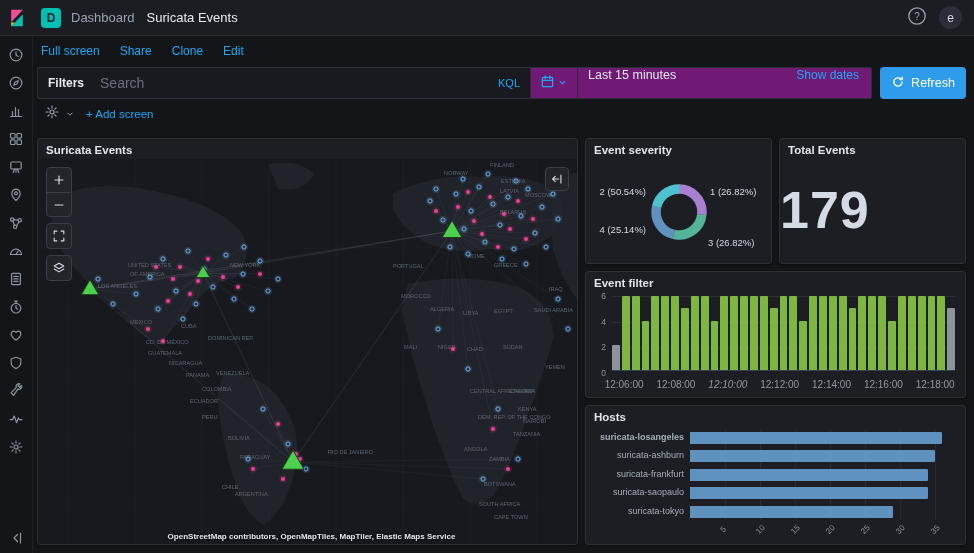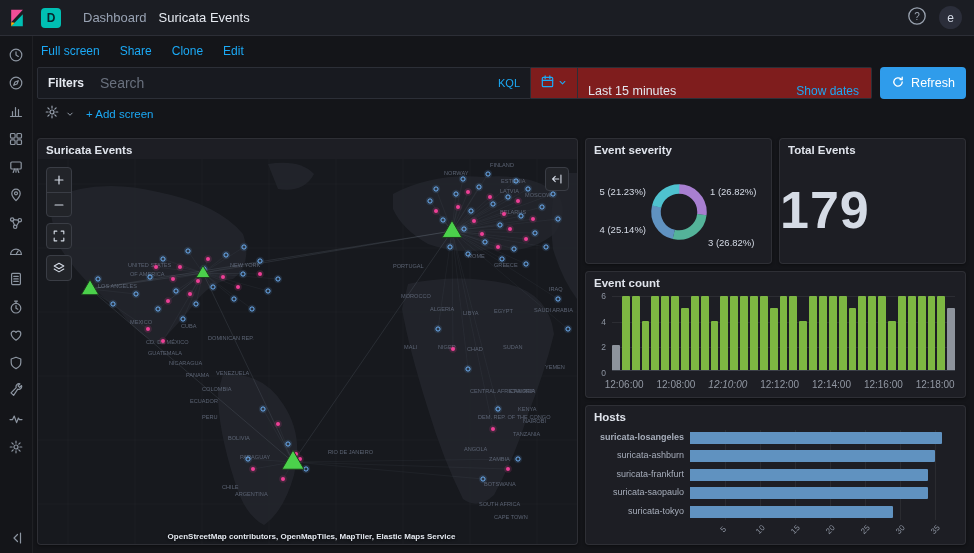--- a/index.html
+++ b/index.html
@@ -10,21 +10,21 @@
   body{background:#0d0e11;font-family:"Liberation Sans",sans-serif;color:#d4dae5;}
   #app{position:relative;width:974px;height:553px;background:var(--page);overflow:hidden;}
   [data-interactable="true"]{cursor:pointer}
 
   
   .topbar{position:absolute;top:0;left:0;right:0;height:36px;background:#1b1d23;
     border-bottom:1px solid #2c2e36;display:flex;align-items:center;z-index:10}
   .logo-box{width:34px;height:35px;display:flex;align-items:center;justify-content:center}
   .badge-d{width:20px;height:20px;border-radius:4px;background:var(--teal);color:#06242b;
     font-weight:700;font-size:12px;display:flex;align-items:center;justify-content:center;margin-left:7px}
-  .crumb-app{color:#98a2b3;font-size:13px;margin-left:22px}
+  .crumb-app{color:#98a2b3;font-size:13px;margin-left:10px}
   .crumb-page{color:#e6eaf1;font-size:13px;margin-left:12px}
   .topbar-right{margin-left:auto;display:flex;align-items:center;gap:11px;padding-right:12px}
   .avatar{width:23px;height:23px;border-radius:50%;background:#2b2e3a;color:#d4dae5;
     font-size:12px;display:flex;align-items:center;justify-content:center}
 
   
   .sidebar{position:absolute;top:36px;left:0;bottom:0;width:33px;background:var(--page);
     border-right:1px solid rgba(255,255,255,0.05);display:flex;flex-direction:column;align-items:center;z-index:9}
   #sidebar-items{display:flex;flex-direction:column;align-items:center;gap:12px;padding-top:13px}
   .nav-btn{width:16px;height:16px;display:flex;align-items:center;justify-content:center;opacity:.9}
@@ -36,22 +36,22 @@
   .menu-link{color:var(--accent);font-size:12px}
 
   .filterbar{position:absolute;left:37px;top:66px;width:929px;height:34px;display:flex;align-items:center}
   .search-group{flex:0 0 494px;height:32px;background:#181a20;border:1px solid #2c2f37;
     border-radius:2px 0 0 2px;display:flex;align-items:center;padding:0 10px}
   .filters-label{font-size:12px;font-weight:700;color:#e6eaf1;white-space:nowrap}
   .search-input{flex:1;margin-left:16px;background:transparent;border:none;outline:none;
     color:#aab1bd;font-size:14px;font-family:"Liberation Sans",sans-serif}
   .search-input::placeholder{color:#69707d}
   .kql{color:var(--accent);font-size:11px;padding-left:8px}
-  .date-group{flex:1;height:32px;background:#7f1d1d;border:1px solid #2c2f37;border-left:none;
-    border-radius:0 2px 2px 0;display:flex;align-items:flex-end}
+  .date-group{flex:1;height:32px;background:#701a75;border:1px solid #2c2f37;border-left:none;
+    border-radius:0 2px 2px 0;display:flex;align-items:flex-start}
   .quick-select{display:flex;align-items:center;gap:2px;padding:0 9px;height:100%;border-right:1px solid #2c2f37}
   .time-text{font-size:12.5px;color:#e2e6ee;padding:0 10px;white-space:nowrap}
   .show-dates{margin-left:auto;color:var(--accent);font-size:12px;padding-right:12px;white-space:nowrap}
   .refresh-btn{margin-left:8px;width:86px;height:32px;background:var(--refresh);border:none;border-radius:4px;
     color:#fff;font-size:12.5px;display:flex;align-items:center;justify-content:center;gap:6px;
     font-family:"Liberation Sans",sans-serif}
   .addfilter{position:absolute;left:44px;top:104px;height:20px;display:flex;align-items:center;gap:5px}
   .addfilter-link{color:var(--accent);font-size:11.5px;margin-left:6px}
 
   
@@ -676,33 +676,33 @@
     <div class="sev-body" id="sev-body" data-interactable="false">
       <svg id="donut-svg" width="64" height="64" viewBox="0 0 64 64">
           <circle cx="32" cy="32" r="23" fill="none" stroke="#a87fd1" stroke-width="9.5" stroke-dasharray="38.75845688586799 144.51326206513048" transform="rotate(-90 32 32)" data-interactable="true"></circle>
           <circle cx="32" cy="32" r="23" fill="none" stroke="#54b399" stroke-width="9.5" stroke-dasharray="38.75845688586799 144.51326206513048" transform="rotate(6.552000000000007 32 32)" data-interactable="true"></circle>
           <circle cx="32" cy="32" r="23" fill="none" stroke="#6092c0" stroke-width="9.5" stroke-dasharray="36.330634083173805 144.51326206513048" transform="rotate(103.10400000000001 32 32)" data-interactable="true"></circle>
           <circle cx="32" cy="32" r="23" fill="none" stroke="#4fc2cf" stroke-width="9.5" stroke-dasharray="30.680165536427204 144.51326206513048" transform="rotate(193.608 32 32)" data-interactable="true"></circle>
         </svg>
     <span class="sev-label" data-interactable="false" style="top: 29px; left: 124px;">1 (26.82%)</span>
         <span class="sev-label" data-interactable="false" style="top: 80px; left: 122px;">3 (26.82%)</span>
         <span class="sev-label" data-interactable="false" style="top: 67px; right: 125px; margin-left: 16px;">4 (25.14%)</span>
-        <span class="sev-label" data-interactable="false" style="top: 29px; right: 125px;">5 (21.23%)</span>
+        <span class="sev-label" data-interactable="false" style="top: 29px; right: 125px;">2 (50.54%)</span>
       </div>
   </section>
 
   <section class="panel panel-total" data-interactable="false">
     <div class="panel-title" data-interactable="true">Total Events</div>
     <div class="total-body">
       <span class="total-value" data-interactable="false">179</span>
     </div>
   </section>
 
   <section class="panel panel-count" data-interactable="false">
-    <div class="panel-title" data-interactable="true">Event count</div>
+    <div class="panel-title" data-interactable="true">Event filter</div>
     <div id="count-area" data-interactable="false">
         <span class="ylab" data-interactable="false" style="left: 4px; top: 19px;">6</span>
         <div class="cgrid" data-interactable="false" style="top: 24px;"></div>
         <span class="ylab" data-interactable="false" style="left: 4px; top: 44.6667px;">4</span>
         <div class="cgrid" data-interactable="false" style="top: 49.6667px;"></div>
         <span class="ylab" data-interactable="false" style="left: 4px; top: 70.3333px;">2</span>
         <div class="cgrid" data-interactable="false" style="top: 75.3333px;"></div>
         <span class="ylab" data-interactable="false" style="left: 4px; top: 96px;">0</span>
         <div class="count-plot" data-interactable="false">
           <div class="count-bar" data-interactable="true" style="height: 33.3333%; background: rgb(141, 147, 156);"></div>

